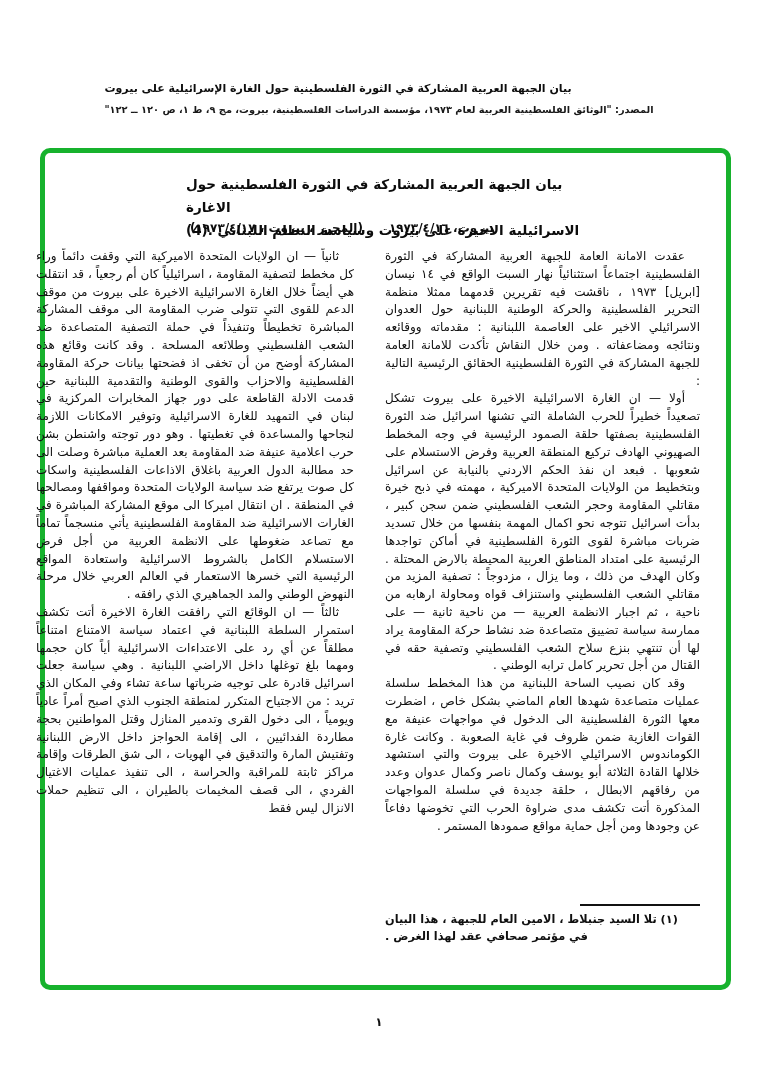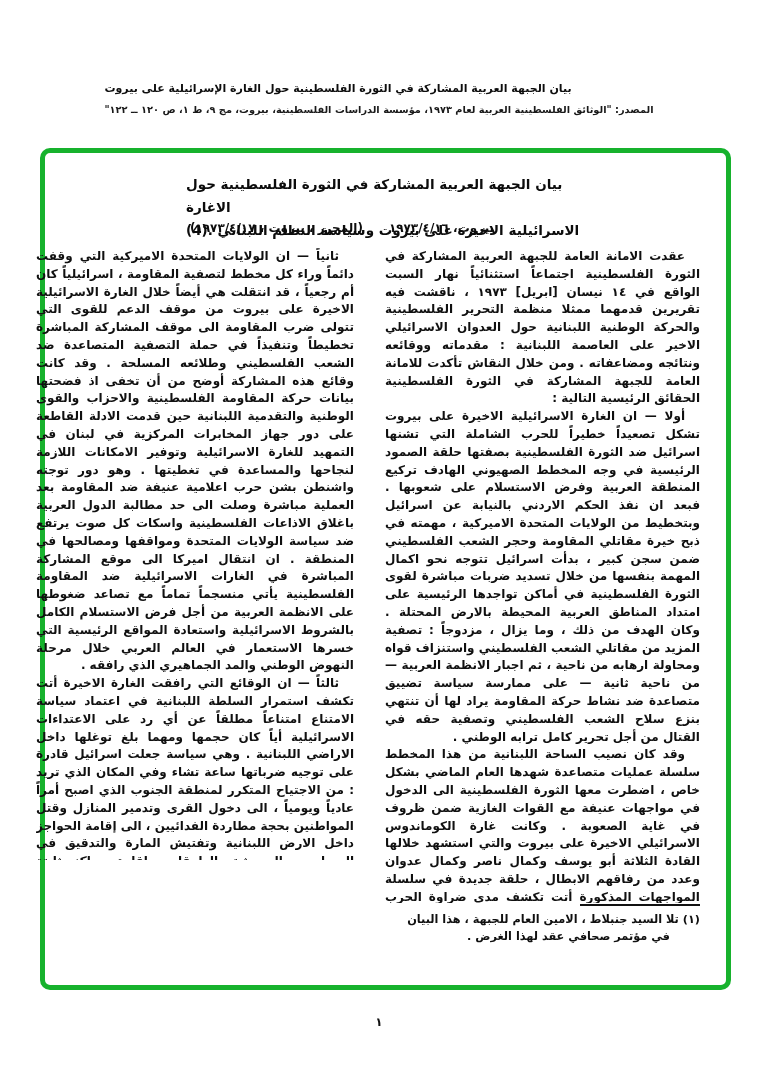--- a/index.html
+++ b/index.html
@@ -43,35 +43,35 @@
     direction:rtl; text-align:center;
     padding-right:88px;
     font-size:12px; font-weight:bold; color:#0c0c0c;
     white-space:nowrap;
   }
   .dateline .gap { display:inline-block; width:26px; }
   
   .col {
     position:absolute; top:95px;
     direction:rtl; text-align:justify;
-    font-size:12px; font-weight:bold;
+    font-size:12px; font-weight:normal;
     line-height:17.8px; color:#101010;
     overflow:hidden;
   }
   .col-right { right:26px;  width:315px; height:655px; }
   .col-left  { right:372px; width:318px; height:612px; }
   .col p { text-indent:15px; }
   
   .fn-rule {
     position:absolute; top:751px; right:26px;
     width:120px; height:2px; background:#111;
   }
   .fn {
     position:absolute; top:758px; right:26px; width:315px;
-    direction:rtl; text-align:right;
+    direction:rtl; text-align:left;
     font-size:11.3px; font-weight:bold; line-height:17px; color:#101010;
     padding-right:30px; text-indent:-30px;
   }
   .pagenum {
     position:absolute; top:1015px; left:0; width:758px;
     text-align:center; font-size:12px; font-weight:bold; color:#111;
   }
 </style>
 </head>
 <body>

